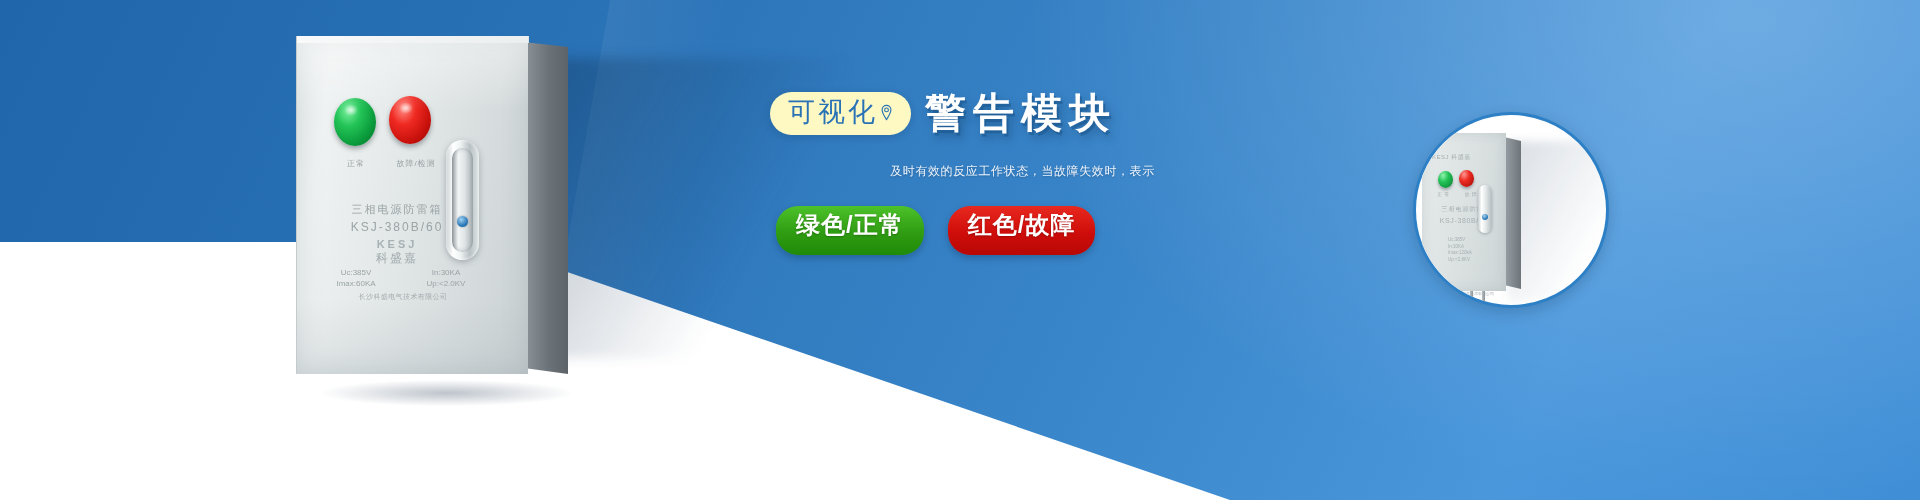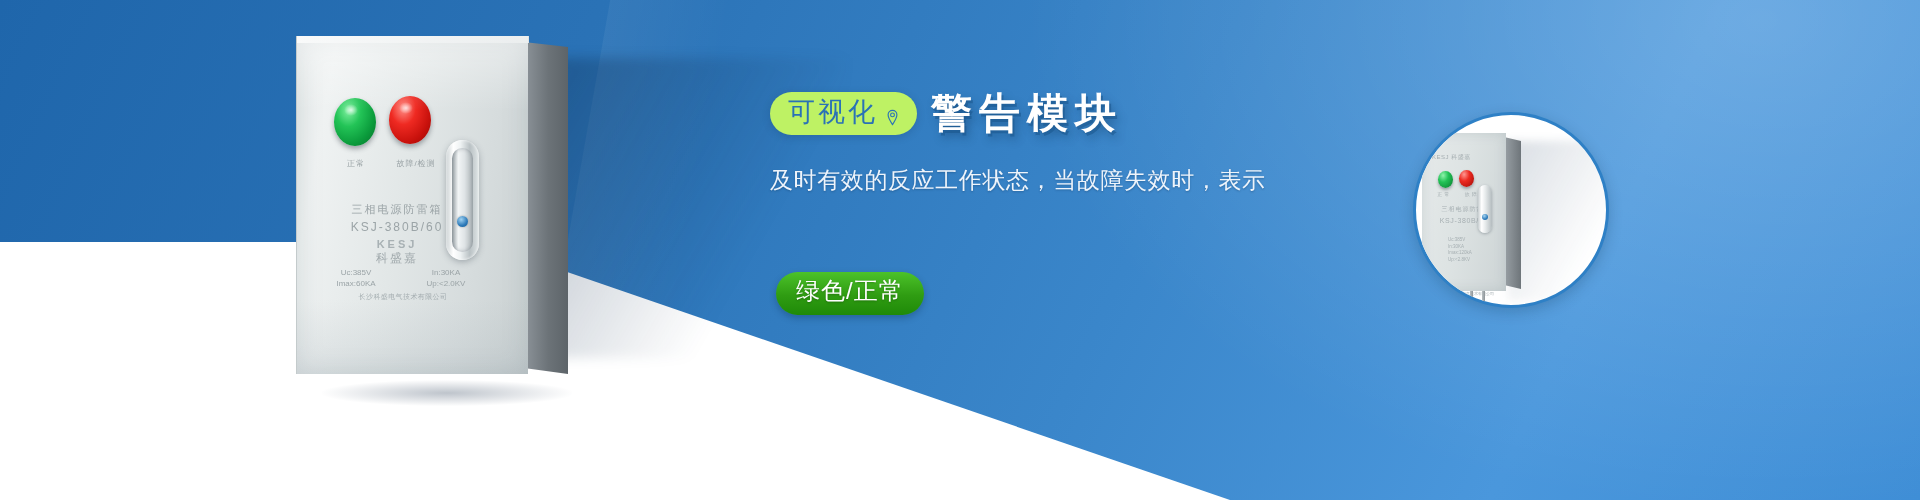--- a/index.html
+++ b/index.html
@@ -144,66 +144,65 @@
     background:radial-gradient(circle at 38% 32%, #9fd2f2, #2c79b8 60%, #1b5b92);
     box-shadow:0 0 2px rgba(0,0,0,.35);
   }
 
   
   .copy { position:absolute; left:770px; top:92px; width:560px; }
 
   .title-row { display:flex; align-items:center; gap:14px; }
 
   .pill {
-    background:#bef264;
+    background:#fef9c3;
     color:#2a72b6;
     border-radius:28px;
     padding:7px 16px 9px 18px;
     font-size:27px;
     letter-spacing:3px;
-    display:flex; align-items:center; gap:6px;
+    display:flex; 
     box-shadow:0 2px 8px rgba(10,40,70,.18);
     line-height:1;
   }
   .pill .lbl{ font-weight:400; }
   .pill .loc { width:17px; height:17px; flex:0 0 auto; }
 
   .headline {
     font-size:41px;
     font-weight:bold;
     color:#ffffff;
     letter-spacing:7px;
     line-height:1;
     text-shadow:2px 3px 0 rgba(26,85,140,.55), 4px 6px 10px rgba(16,58,98,.45);
     white-space:nowrap;
   }
 
   .sub {
     margin-top:26px;
     color:#eef4fb;
-    font-size:23px;
+    font-size:12px;
     line-height:1.72;
-    text-align:left;
+    text-align:center;
     width:505px;
     letter-spacing:.6px;
     text-shadow:0 1px 2px rgba(12,50,90,.35);
   }
 
   .badges { margin-top:24px; display:flex; gap:24px; padding-left:6px; }
   .badge {
     border-radius:22px;
-    padding:7px 20px 12px;
+    padding:7px 20px 18px;
     font-size:24px;
     color:#ffffff;
     letter-spacing:1px;
     line-height:1;
     box-shadow:0 3px 7px rgba(10,40,70,.30);
     text-shadow:0 1px 2px rgba(0,0,0,.25);
-    font-weight:normal;
-    margin-top:47px;
+    font-weight:bold;
   }
   .badge.green { background:linear-gradient(180deg,#4cc22a,#2f9c12 55%,#1f8a08); }
   .badge.red   { background:linear-gradient(180deg,#e8291f,#cf0d0a 55%,#b80805); }
 
   
   .inset {
     position:absolute; left:1413px; top:112px;
     width:196px; height:196px;
     border-radius:50%;
     background:#ffffff;
@@ -314,20 +313,21 @@
       </div>
       <div class="headline">警告模块</div>
     </div>
 
     <div class="sub">
       <div>及时有效的反应工作状态，当故障失效时，表示</div>
     </div>
 
     <div class="badges">
       <div class="badge green">绿色/正常</div>
+      <div class="badge red">红色/故障</div>
     </div>
   </div>
 
   <div class="inset">
     <div class="inset-inner">
       <div class="mini-cast"></div>
       <div class="mini-side"></div>
       <div class="mini-face">
         <div class="mini-txt mini-logo">KESJ 科盛嘉</div>
         <div class="mini-led g"></div>

